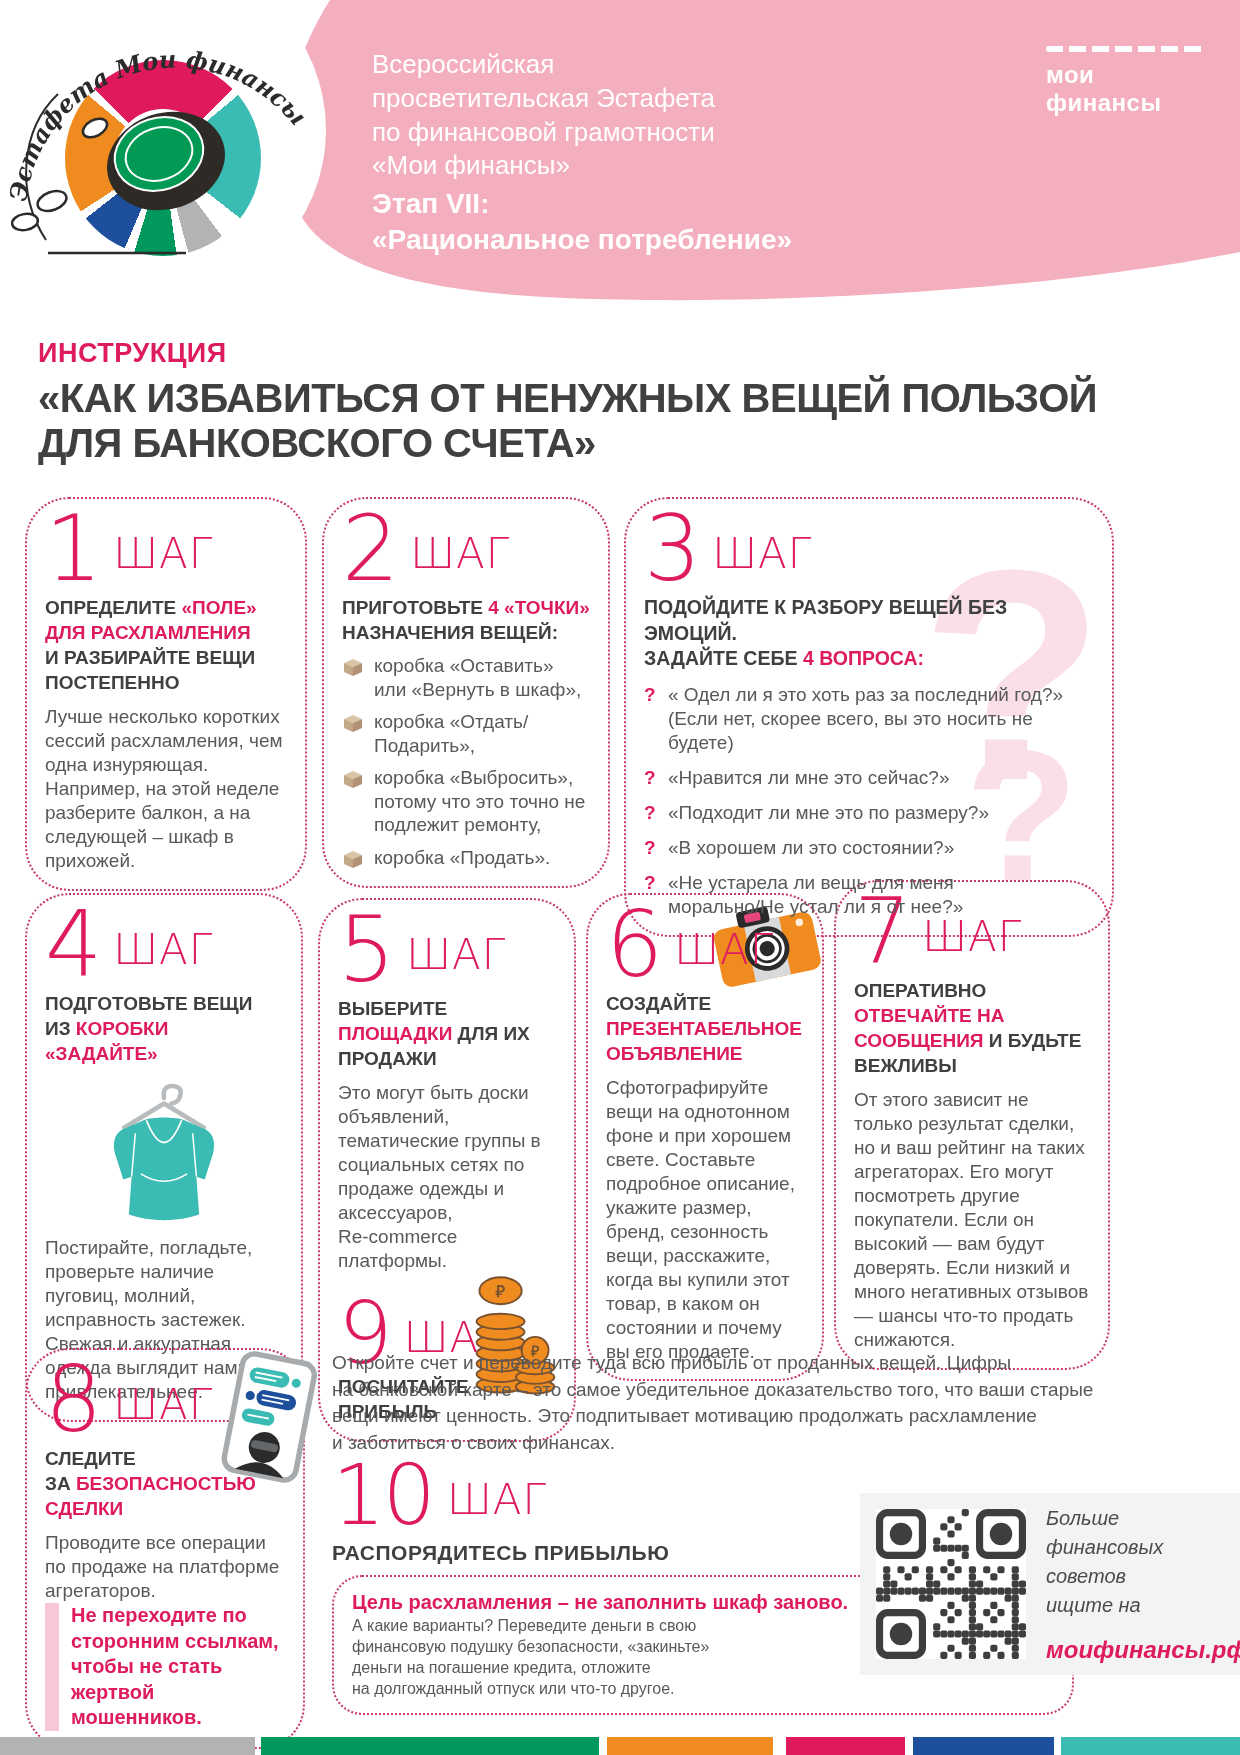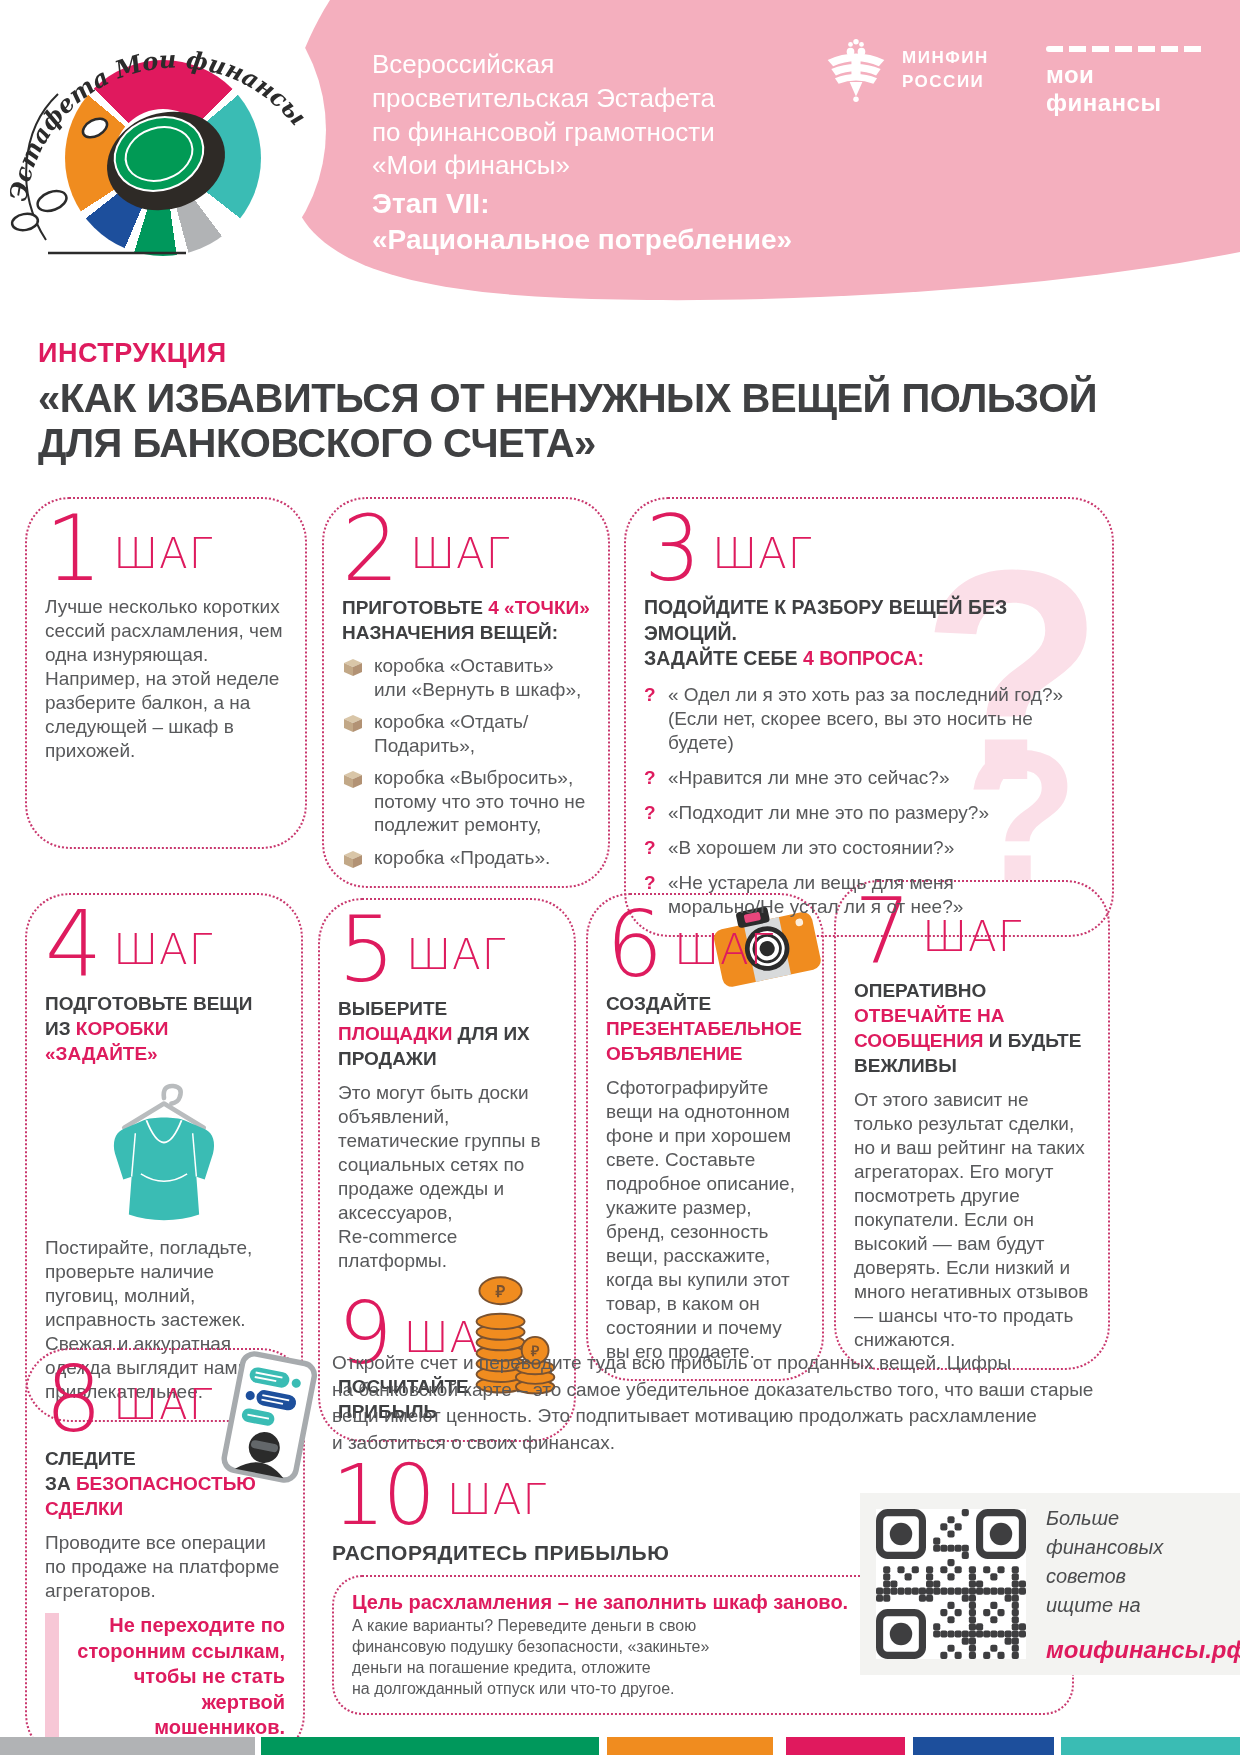--- a/index.html
+++ b/index.html
@@ -78,21 +78,21 @@
   .bgq2{right:34px;top:225px;font-size:185px;}
   #b3 > *{position:relative;z-index:1;}
   #b3 .bgq{position:absolute;z-index:0;}
   #b3 .h{font-size:19.5px;}
 
   .blouse-wrap{width:126px;margin:8px auto 0;}
   .camera{position:absolute;right:4px;top:8px;transform:rotate(-12deg);}
   .phone{position:absolute;right:-8px;top:4px;transform:rotate(11deg);}
   .coins{position:absolute;right:-6px;top:-30px;}
 
-  .warning{display:flex;gap:12px;margin-top:10px;text-align:right;}
+  .warning{display:flex;gap:12px;margin-top:0;}
   .warn-bar{flex:0 0 14px;background:#F7C7D6;}
   .warn-text{font-size:20px;font-weight:bold;color:var(--accent);line-height:1.28;white-space:pre-line;}
 
   
   .s9para{position:absolute;left:332px;top:1350px;width:792px;font-size:19px;line-height:1.4;color:var(--bodyc);white-space:pre-line;}
   .s9row .num{font-size:86px;}
   .s10{position:absolute;left:332px;top:1462px;width:770px;}
   .s10 .num{font-size:84px;}
   .s10 .h{font-size:21px;letter-spacing:.5px;}
   .s10box{border:2px dotted var(--dot);border-radius:30px;padding:12px 18px 14px;margin-top:8px;width:742px;}
@@ -147,52 +147,37 @@
     </g>
   </svg>
 
   <div class="hdr-program">Всероссийская
 просветительская Эстафета
 по финансовой грамотности
 «Мои финансы»</div>
   <div class="hdr-stage">Этап VII:
 «Рациональное потребление»</div>
 
-  <div class="minfin">
-    <svg width="64" height="68" viewBox="0 0 70 74" fill="#fff">
-      <circle cx="29" cy="9" r="2.6"></circle>
-        <circle cx="35" cy="6" r="3"></circle>
-        <circle cx="41" cy="9" r="2.6"></circle>
-      <circle cx="29" cy="17" r="4.2"></circle>
-        <circle cx="41" cy="17" r="4.2"></circle>
-      <path d="M4 26 Q35 12 66 26 L60 33 Q35 22 10 33 Z"></path>
-      <path d="M8 36 Q35 25 62 36 L57 43 Q35 34 13 43 Z"></path>
-      <path d="M12 46 Q35 37 58 46 L54 52 Q35 45 16 52 Z"></path>
-      <rect x="30" y="22" width="10" height="24" rx="4"></rect>
-      <path d="M28 50 L35 66 L42 50 Z"></path>
-      <circle cx="35" cy="69" r="3"></circle>
-    </svg>
-    <div class="minfin-label">МИНФИН
-РОССИИ</div>
-  </div>
 
   <div class="myfin">
     <div class="myfin-dashes"></div>
     <div class="myfin-label">мои финансы</div>
   </div>
 
   <div class="kicker">ИНСТРУКЦИЯ</div>
   <div class="big-title">«КАК ИЗБАВИТЬСЯ ОТ НЕНУЖНЫХ ВЕЩЕЙ ПОЛЬЗОЙ
 ДЛЯ БАНКОВСКОГО СЧЕТА»</div>
 
   <div class="block" id="b1">
     <div class="num-row">
       <span class="num">1</span>
       <span class="word">ШАГ</span>
     </div>
+    <div class="h"><span>ОПРЕДЕЛИТЕ </span><span class="accent">«ПОЛЕ» ДЛЯ РАСХЛАМЛЕНИЯ</span><span class="pre">
+И РАЗБИРАЙТЕ ВЕЩИ ПОСТЕПЕННО</span></div>
     <div class="body">Лучше несколько коротких сессий расхламления, чем одна изнуряющая. Например, на этой неделе разберите балкон, а на следующей – шкаф в прихожей.</div>
   </div>
 
   <div class="block" id="b2">
     <div class="num-row">
       <span class="num">2</span>
       <span class="word">ШАГ</span>
     </div>
     <div class="h"><span>ПРИГОТОВЬТЕ </span><span class="accent">4 «ТОЧКИ»</span><span> НАЗНАЧЕНИЯ ВЕЩЕЙ:</span></div>
     <div class="itm">

